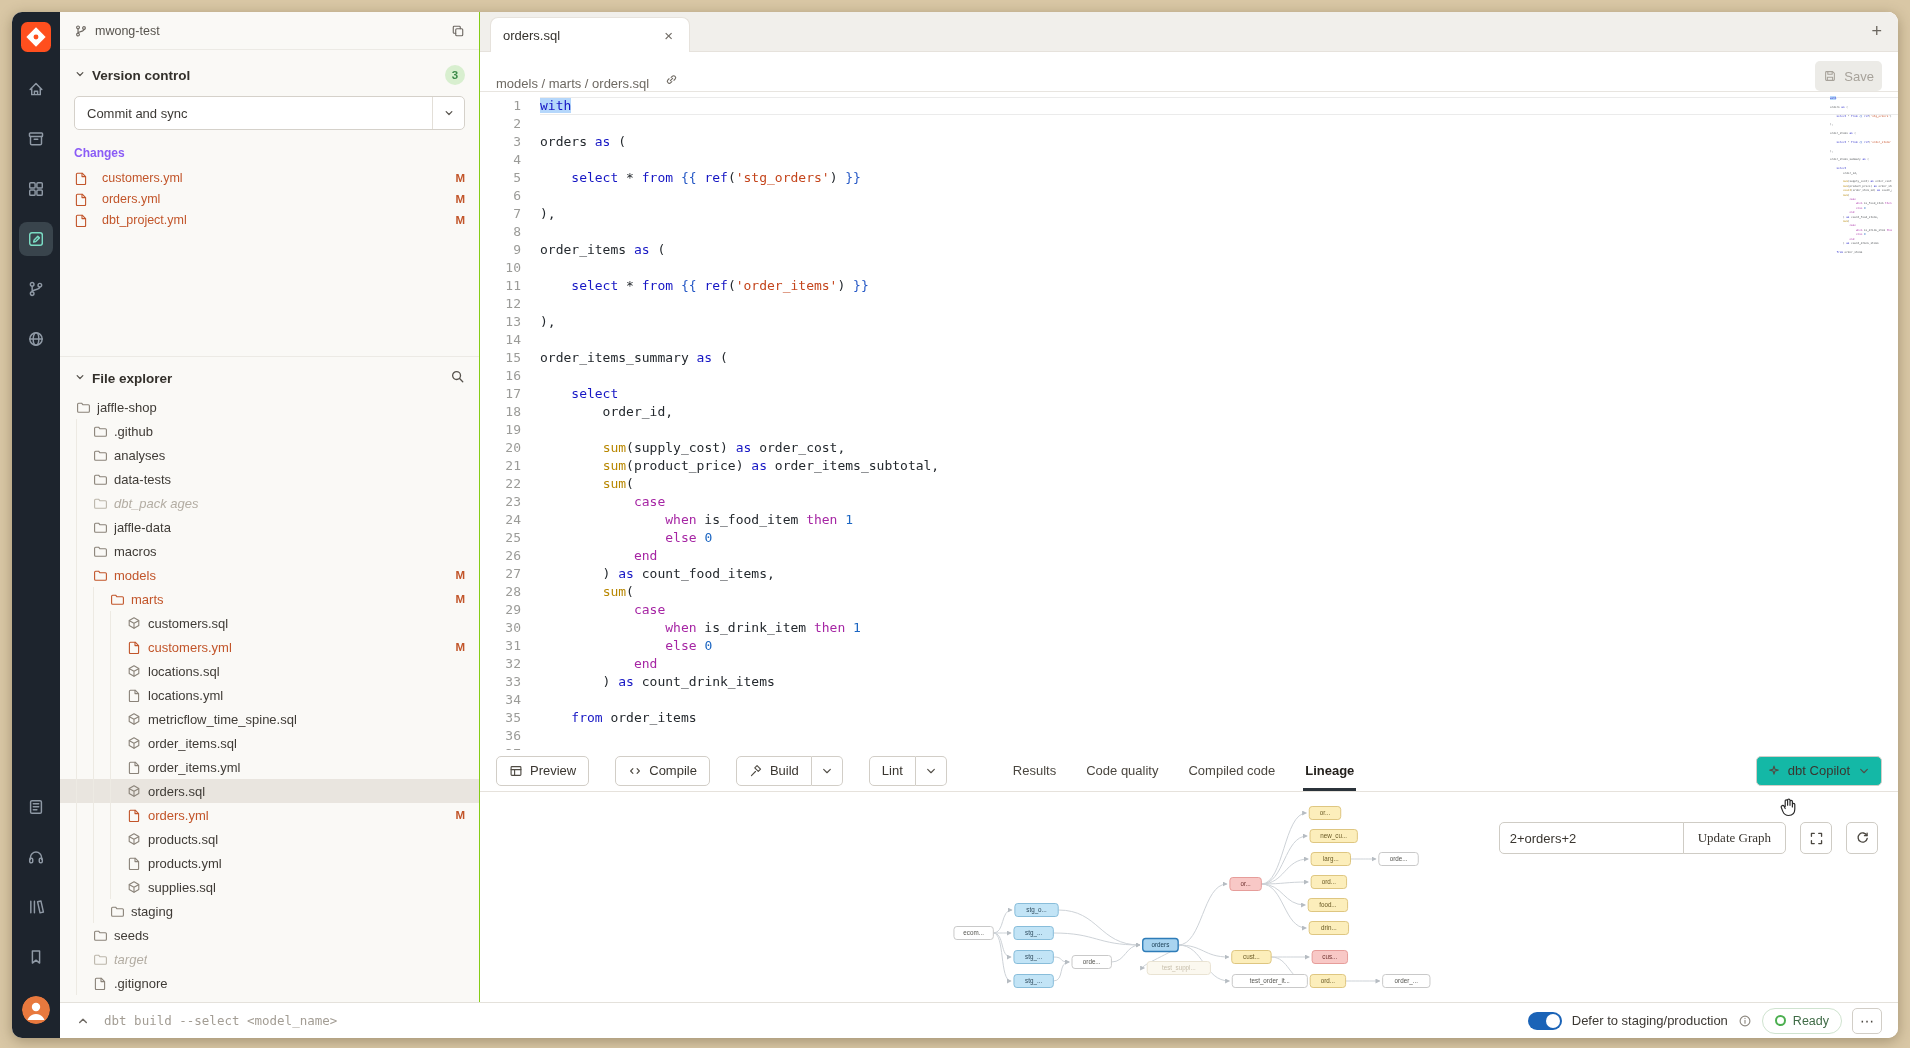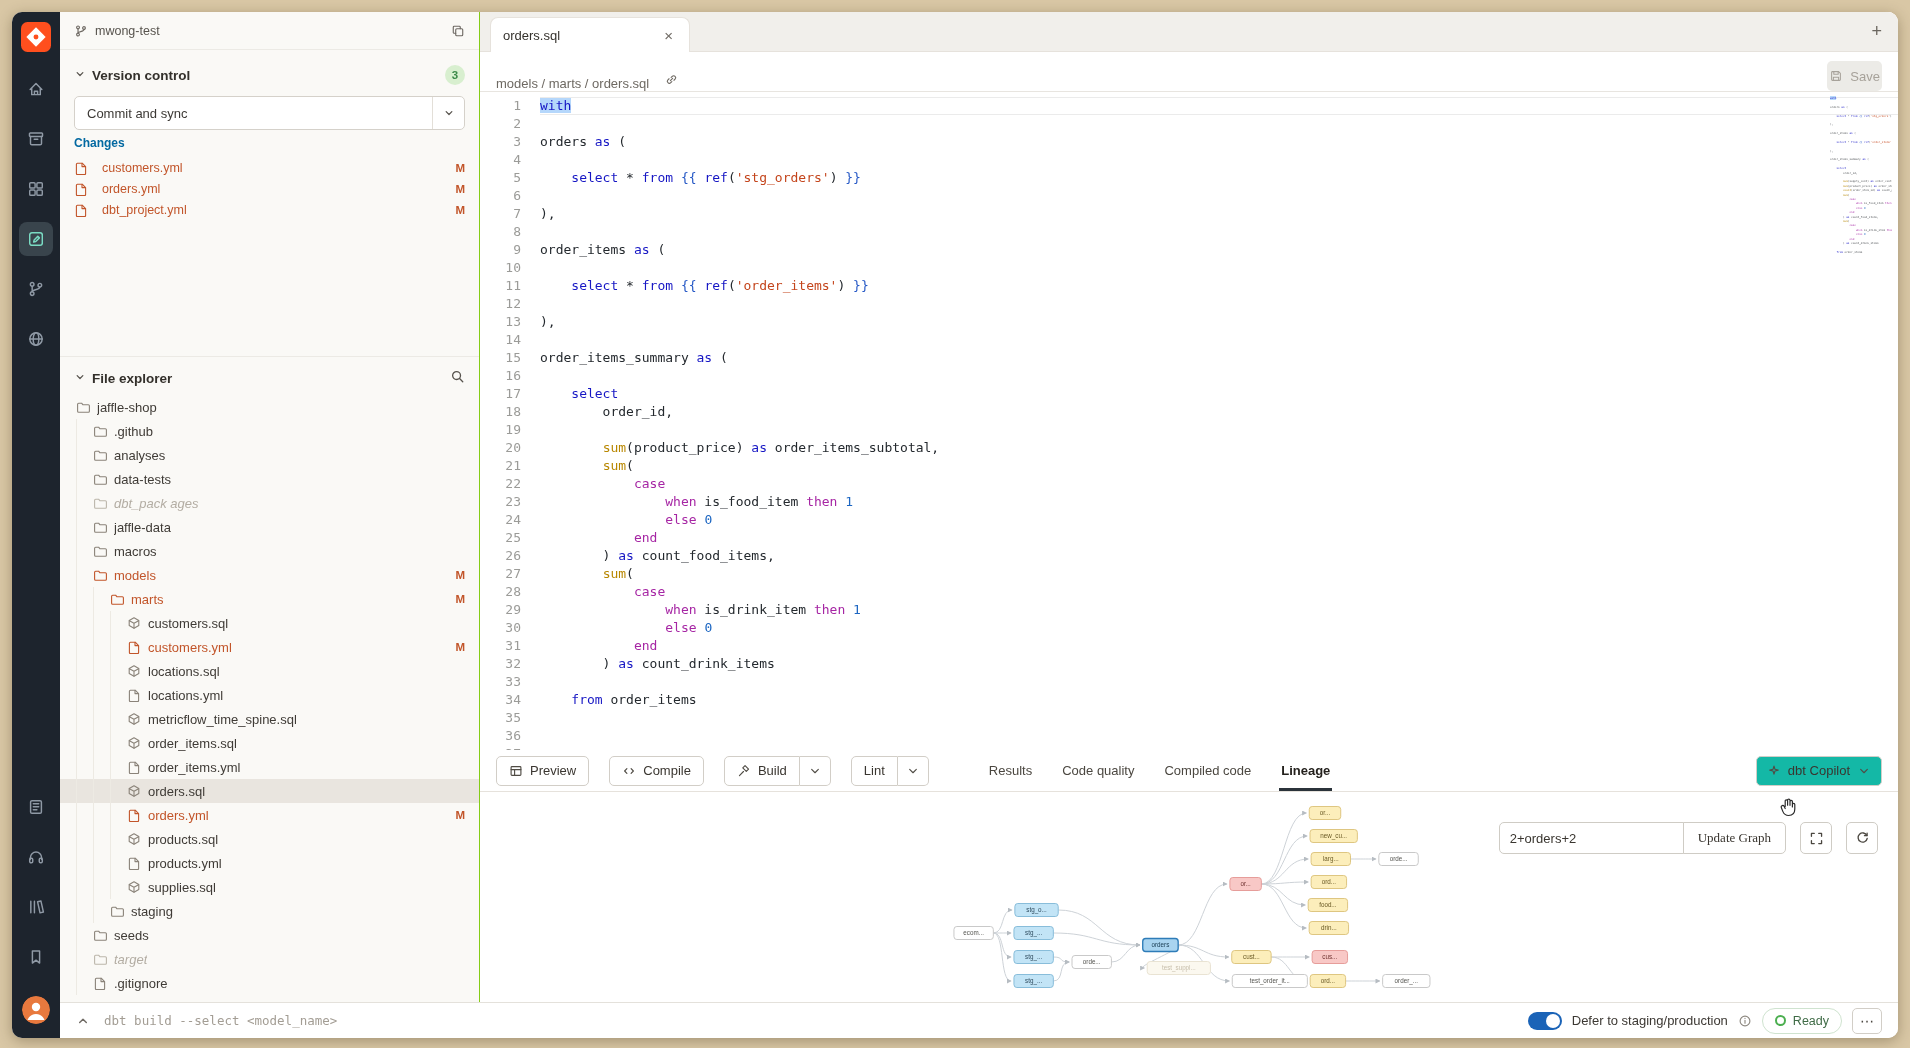--- a/index.html
+++ b/index.html
@@ -26,21 +26,21 @@
   .vc{height:306px;flex:none;padding:12px 14px 0}
   .sec-head{display:flex;align-items:center;gap:6px;height:26px}
   .sec-head .chev svg{width:12px;height:12px;stroke:#57534d;fill:none;stroke-width:1.6;stroke-linecap:round;stroke-linejoin:round}
   .sec-title{font-weight:bold;font-size:13.5px;color:#33302b}
   .grow{flex:1}
   .badge{min-width:20px;height:20px;border-radius:10px;background:#d8efcf;color:#3c8a49;font-size:11.5px;font-weight:bold;display:flex;align-items:center;justify-content:center;padding:0 3px}
   .commit-select{margin-top:8px;height:34px;background:#fff;border:1px solid #d5d1ca;border-radius:5px;display:flex;align-items:center;font-size:13px;color:#3c3935;cursor:pointer}
   .commit-select .lbl{flex:1;padding-left:12px}
   .sel-chev{width:32px;align-self:stretch;display:flex;align-items:center;justify-content:center;border-left:1px solid #e3dfd8}
   .sel-chev svg{width:12px;height:12px;stroke:#57534d;fill:none;stroke-width:1.6;stroke-linecap:round;stroke-linejoin:round}
-  .changes-label{margin-top:6px;font-size:12px;font-weight:bold;color:#0369a1}
+  .changes-label{margin-top:16px;font-size:12px;font-weight:bold;color:#8b5cf6}
   .changes-list{margin-top:7px}
   .chg-row{display:flex;align-items:center;gap:7px;height:21px;font-size:12.5px;color:#c2552a;cursor:pointer}
   .chg-row .ticon{stroke:#c2552a}
   .chg-row .m{margin-left:auto;font-weight:bold;font-size:11.5px}
   .fe{flex:1;border-top:1px solid #eceae5;padding-top:8px;display:flex;flex-direction:column;overflow:hidden}
   .fe .sec-head{padding:0 14px}
   .fe .sec-head .srch svg{width:15px;height:15px;stroke:#57534d;fill:none;stroke-width:1.4;stroke-linecap:round}
   .file-tree{margin-top:4px;flex:1;overflow:hidden}
   .tree-row{display:flex;align-items:center;height:24px;padding:0 14px 0 16px;font-size:13px;color:#3f3b36;cursor:pointer}
   .tree-row .ind{display:inline-block;width:17px;height:100%;border-left:1px solid #edeae3;flex:none}
@@ -56,35 +56,35 @@
   .main{flex:1;display:flex;flex-direction:column;min-width:0;background:#fff}
   .tabbar{height:40px;flex:none;background:#f1efeb;border-bottom:1px solid #e6e2dc;display:flex;align-items:flex-end;position:relative}
   .tab{margin-left:10px;width:200px;height:35px;background:#fff;border:1px solid #e6e2dc;border-bottom:none;border-radius:8px 8px 0 0;display:flex;align-items:center;padding:0 12px;font-size:13px;color:#35322d;margin-bottom:-1px;cursor:pointer}
   .tab .lbl{flex:1}
   .tab-close{color:#6f6a64;font-size:15px;line-height:1;padding:2px 4px;cursor:pointer}
   .newtab{position:absolute;right:16px;top:10px;color:#6b665f;font-size:18px;line-height:1;cursor:pointer}
   .crumbbar{height:40px;flex:none;border-bottom:1px solid #e8e5e0;display:flex;align-items:flex-end;gap:10px;padding:0 16px}
   .crumb{font-size:13px;color:#6e6962;cursor:pointer}
   .crumb-link{width:24px;height:24px;border-radius:50%;display:flex;align-items:center;justify-content:center;cursor:pointer}
   .crumb-link svg{width:15px;height:15px;stroke:#6e6962;fill:none;stroke-width:1.2;stroke-linecap:round;stroke-linejoin:round}
-  .save{margin-left:auto;height:30px;padding:0 2px;background:#ecebe7;border:none;border-radius:5px;color:#a7a29a;font-size:13px;display:flex;align-items:center;gap:7px}
+  .save{margin-left:auto;height:30px;padding:0 8px;background:#ecebe7;border:none;border-radius:5px;color:#a7a29a;font-size:13px;display:flex;align-items:center;gap:7px}
   .save svg{width:14px;height:14px;stroke:#a7a29a;fill:none;stroke-width:1.2;stroke-linecap:round;stroke-linejoin:round}
   
   .editor{flex:1;display:flex;position:relative;overflow:hidden;font-family:"DejaVu Sans Mono",monospace;font-size:13px;line-height:18px;background:#fff}
   .gutter{width:46px;flex:none;text-align:right;color:#9b9b98;padding-top:5px}
   .gutter .ln{height:18px;padding-right:5px}
   .code{flex:1;padding-top:5px;padding-left:14px;overflow:hidden}
   .code-line{height:18px;white-space:pre;color:#24292e}
   .code-line.current{box-shadow:inset 0 1px 0 #ebebeb,inset 0 -1px 0 #ebebeb}
   .tok-k{color:#1616c4}.tok-f{color:#b88700}.tok-s{color:#c4451c}.tok-c{color:#a626a4}.tok-n{color:#1c66c2}.tok-j{color:#2457c5}
   .sel{background:#b5d7fb}
   .minimap{position:absolute;top:4px;right:6px;width:62px;font-size:2.7px;line-height:4.4px;overflow:hidden;max-height:230px;pointer-events:auto;opacity:.95}
   .mini-line{height:4.4px;white-space:pre;color:#44484c}
   
-  .toolbar{height:42px;flex:none;display:flex;align-items:center;gap:20px;padding:0 16px;border-bottom:1px solid #e6e2dc}
+  .toolbar{height:42px;flex:none;display:flex;align-items:center;gap:26px;padding:0 16px;border-bottom:1px solid #e6e2dc}
   .tbtn{height:30px;background:#fff;border:1px solid #d2cec7;border-radius:5px;display:flex;align-items:center;gap:7px;padding:0 12px;font-size:13px;color:#3a3630;font-family:inherit;cursor:pointer}
   .tbtn svg{width:14px;height:14px;stroke:#504c45;fill:none;stroke-width:1.3;stroke-linecap:round;stroke-linejoin:round}
   .split{display:flex}
   .split .tbtn.mainpart{border-radius:5px 0 0 5px}
   .split .tbtn.chevpart{border-radius:0 5px 5px 0;border-left:none;padding:0 8px}
   .rtabs{display:flex;gap:30px;margin-left:40px;height:100%;align-items:stretch}
   .rtab{font-size:13px;color:#4b4740;display:flex;align-items:center;position:relative;cursor:pointer}
   .rtab.active{color:#24211d;font-weight:bold}
   .rtab.active::after{content:"";position:absolute;left:-2px;right:-2px;bottom:0;height:3px;background:#2b333a}
   .copilot{margin-left:auto;height:30px;border:1px solid #d2cec7;background:#14b8a6;border-radius:5px;display:flex;align-items:center;gap:7px;padding:0 10px;font-size:13px;color:#3a3630;font-family:inherit;cursor:pointer}
@@ -589,20 +589,21 @@
               <div class="code-line"></div>
               <div class="code-line"><span>    </span><span class="tok-k">select</span><span> * </span><span class="tok-k">from</span><span> </span><span class="tok-j">{{</span><span> </span><span class="tok-k">ref</span><span>(</span><span class="tok-s">'order_items'</span><span>)</span><span> </span><span class="tok-j">}}</span></div>
               <div class="code-line"></div>
               <div class="code-line"><span>),</span></div>
               <div class="code-line"></div>
               <div class="code-line"><span>order_items_summary </span><span class="tok-k">as</span><span> (</span></div>
               <div class="code-line"></div>
               <div class="code-line"><span>    </span><span class="tok-k">select</span></div>
               <div class="code-line"><span>        order_id,</span></div>
               <div class="code-line"></div>
+              <div class="code-line"><span>        </span><span class="tok-f">sum</span><span>(supply_cost) </span><span class="tok-k">as</span><span> order_cost,</span></div>
               <div class="code-line"><span>        </span><span class="tok-f">sum</span><span>(product_price) </span><span class="tok-k">as</span><span> order_items_subtotal,</span></div>
               <div class="code-line"><span>        </span><span class="tok-f">sum</span><span>(</span></div>
               <div class="code-line"><span>            </span><span class="tok-c">case</span></div>
               <div class="code-line"><span>                </span><span class="tok-c">when</span><span> is_food_item </span><span class="tok-c">then</span><span> </span><span class="tok-n">1</span></div>
               <div class="code-line"><span>                </span><span class="tok-c">else</span><span> </span><span class="tok-n">0</span></div>
               <div class="code-line"><span>            </span><span class="tok-c">end</span></div>
               <div class="code-line"><span>        ) </span><span class="tok-k">as</span><span> count_food_items,</span></div>
               <div class="code-line"><span>        </span><span class="tok-f">sum</span><span>(</span></div>
               <div class="code-line"><span>            </span><span class="tok-c">case</span></div>
               <div class="code-line"><span>                </span><span class="tok-c">when</span><span> is_drink_item </span><span class="tok-c">then</span><span> </span><span class="tok-n">1</span></div>

